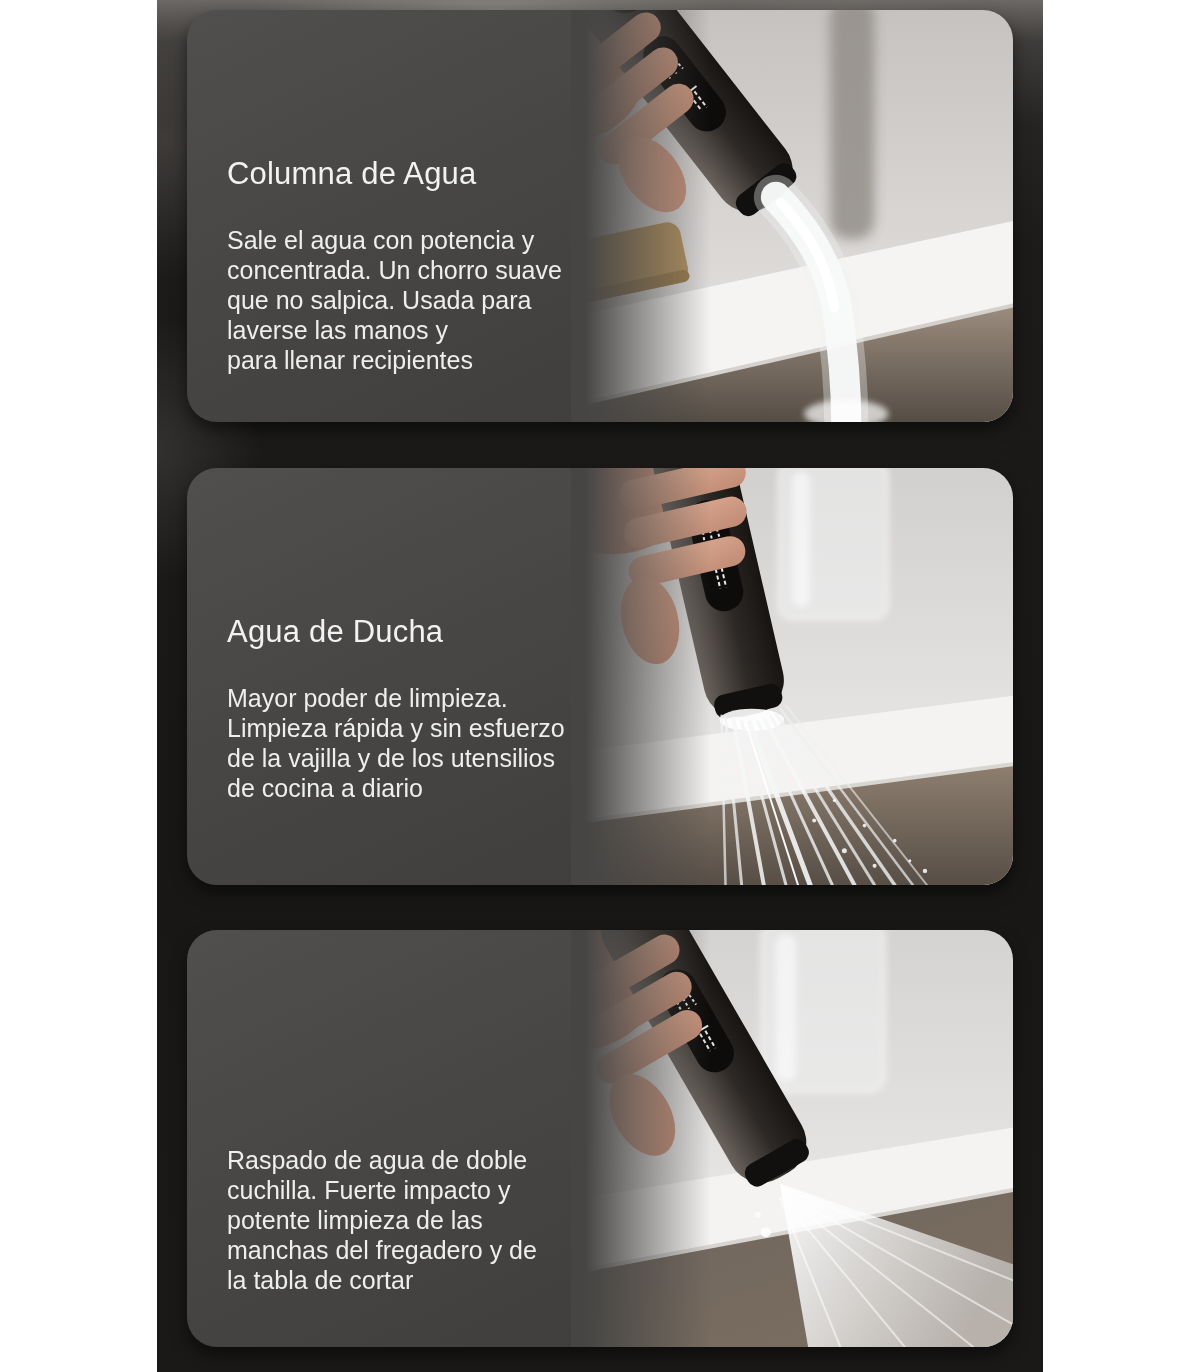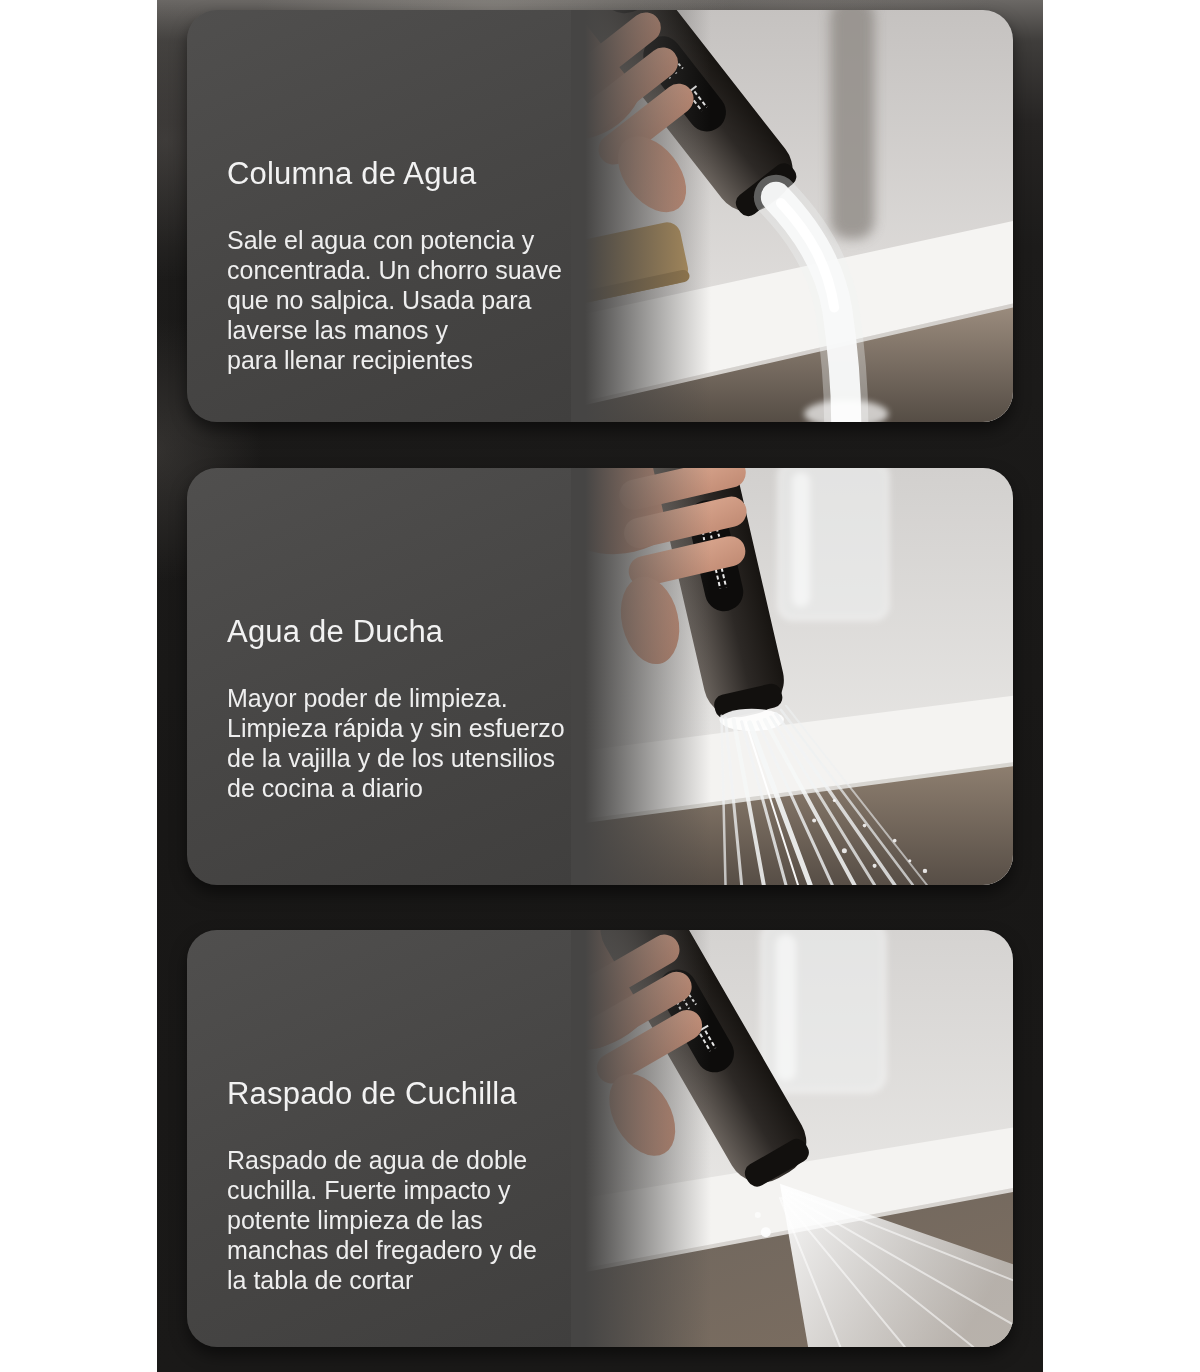--- a/index.html
+++ b/index.html
@@ -220,21 +220,20 @@
           <path d="M202,188 C235,222 256,258 263,300 C270,348 272,386 272,414" stroke="#f8f9f9" stroke-width="30" fill="none" stroke-linecap="round" opacity=".96"></path>
           <path d="M207,194 C237,226 254,258 260,298" stroke="#ffffff" stroke-width="10" fill="none" stroke-linecap="round" opacity=".9"></path>
           <ellipse cx="272" cy="404" rx="42" ry="14" fill="#ffffff" opacity=".7" filter="url(#bl1b)"></ellipse>
         </g>
       </svg>
       <div class="photo-blend"></div>
     </div>
   </section>
 
   <section class="card" id="card-2">
-    <h2 class="card-title">Raspado de Cuchilla</h2>
     <p class="card-desc">Raspado de agua de doble
 cuchilla. Fuerte impacto y
 potente limpieza de las
 manchas del fregadero y de
 la tabla de cortar</p>
     <div class="photo">
       <svg viewBox="0 0 438 414" preserveAspectRatio="xMidYMid slice">
         <defs>
           <linearGradient id="w3" x1="0" y1="0" x2="0" y2="1">
             <stop offset="0" stop-color="#d5d3d1"></stop>

